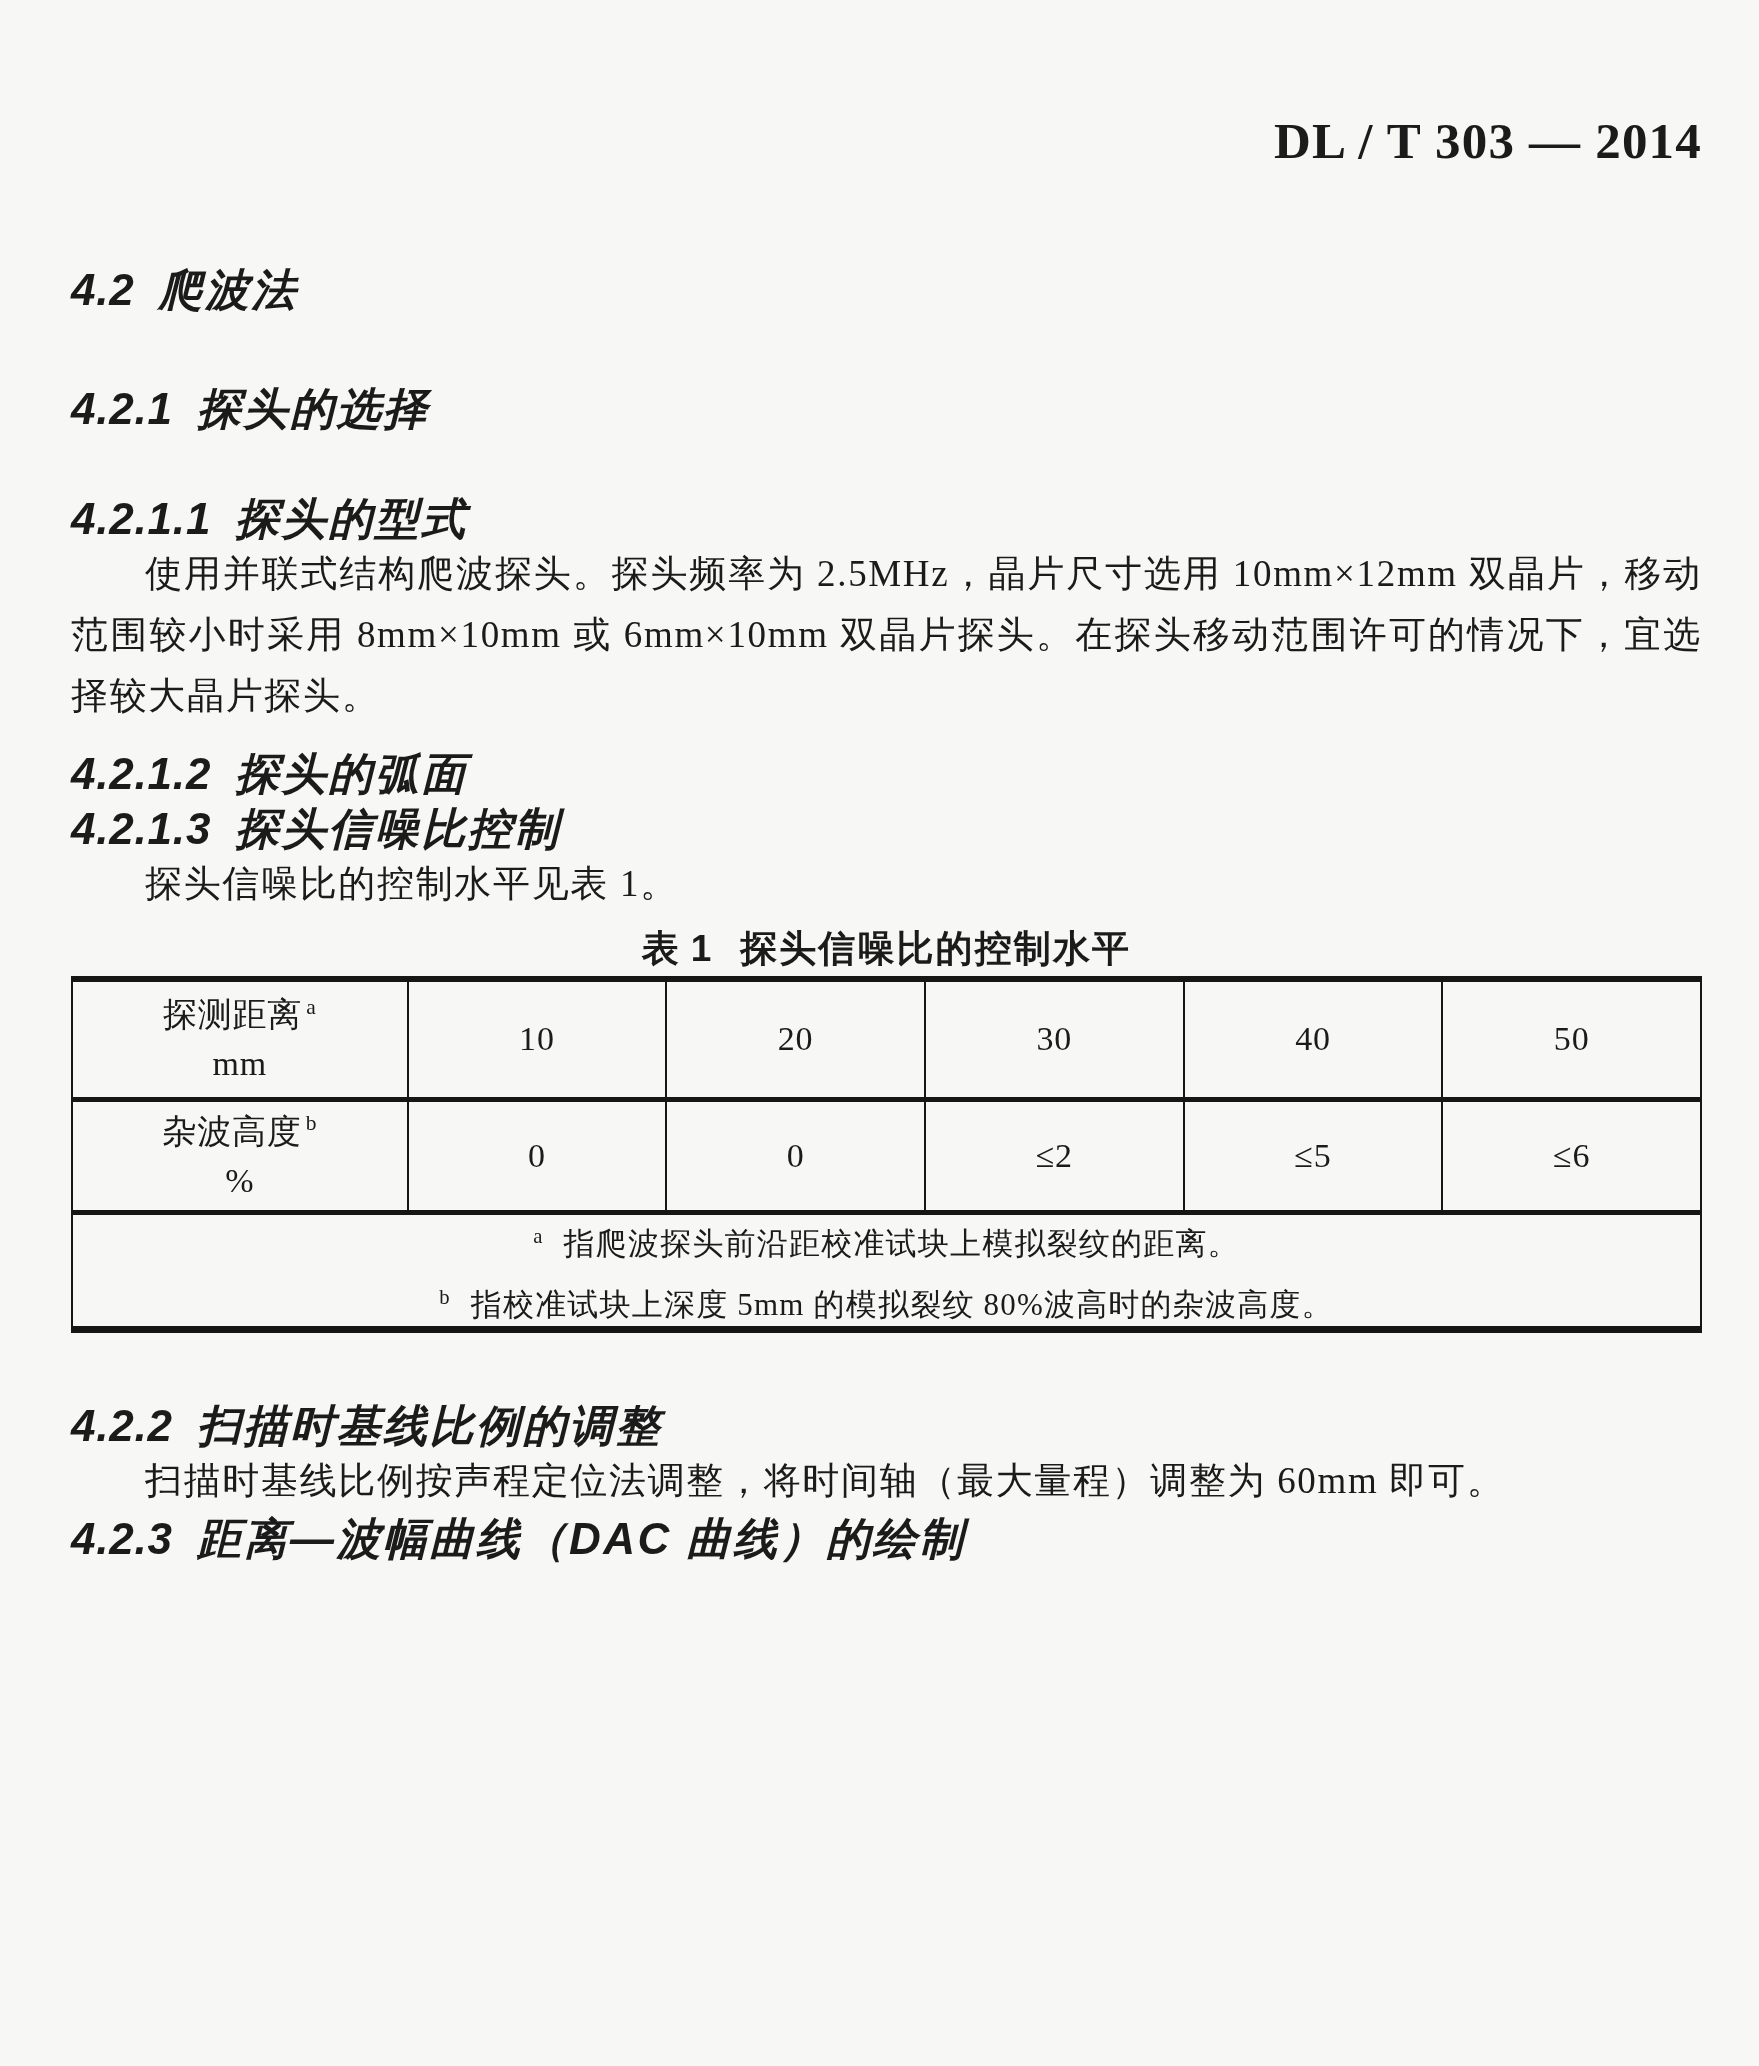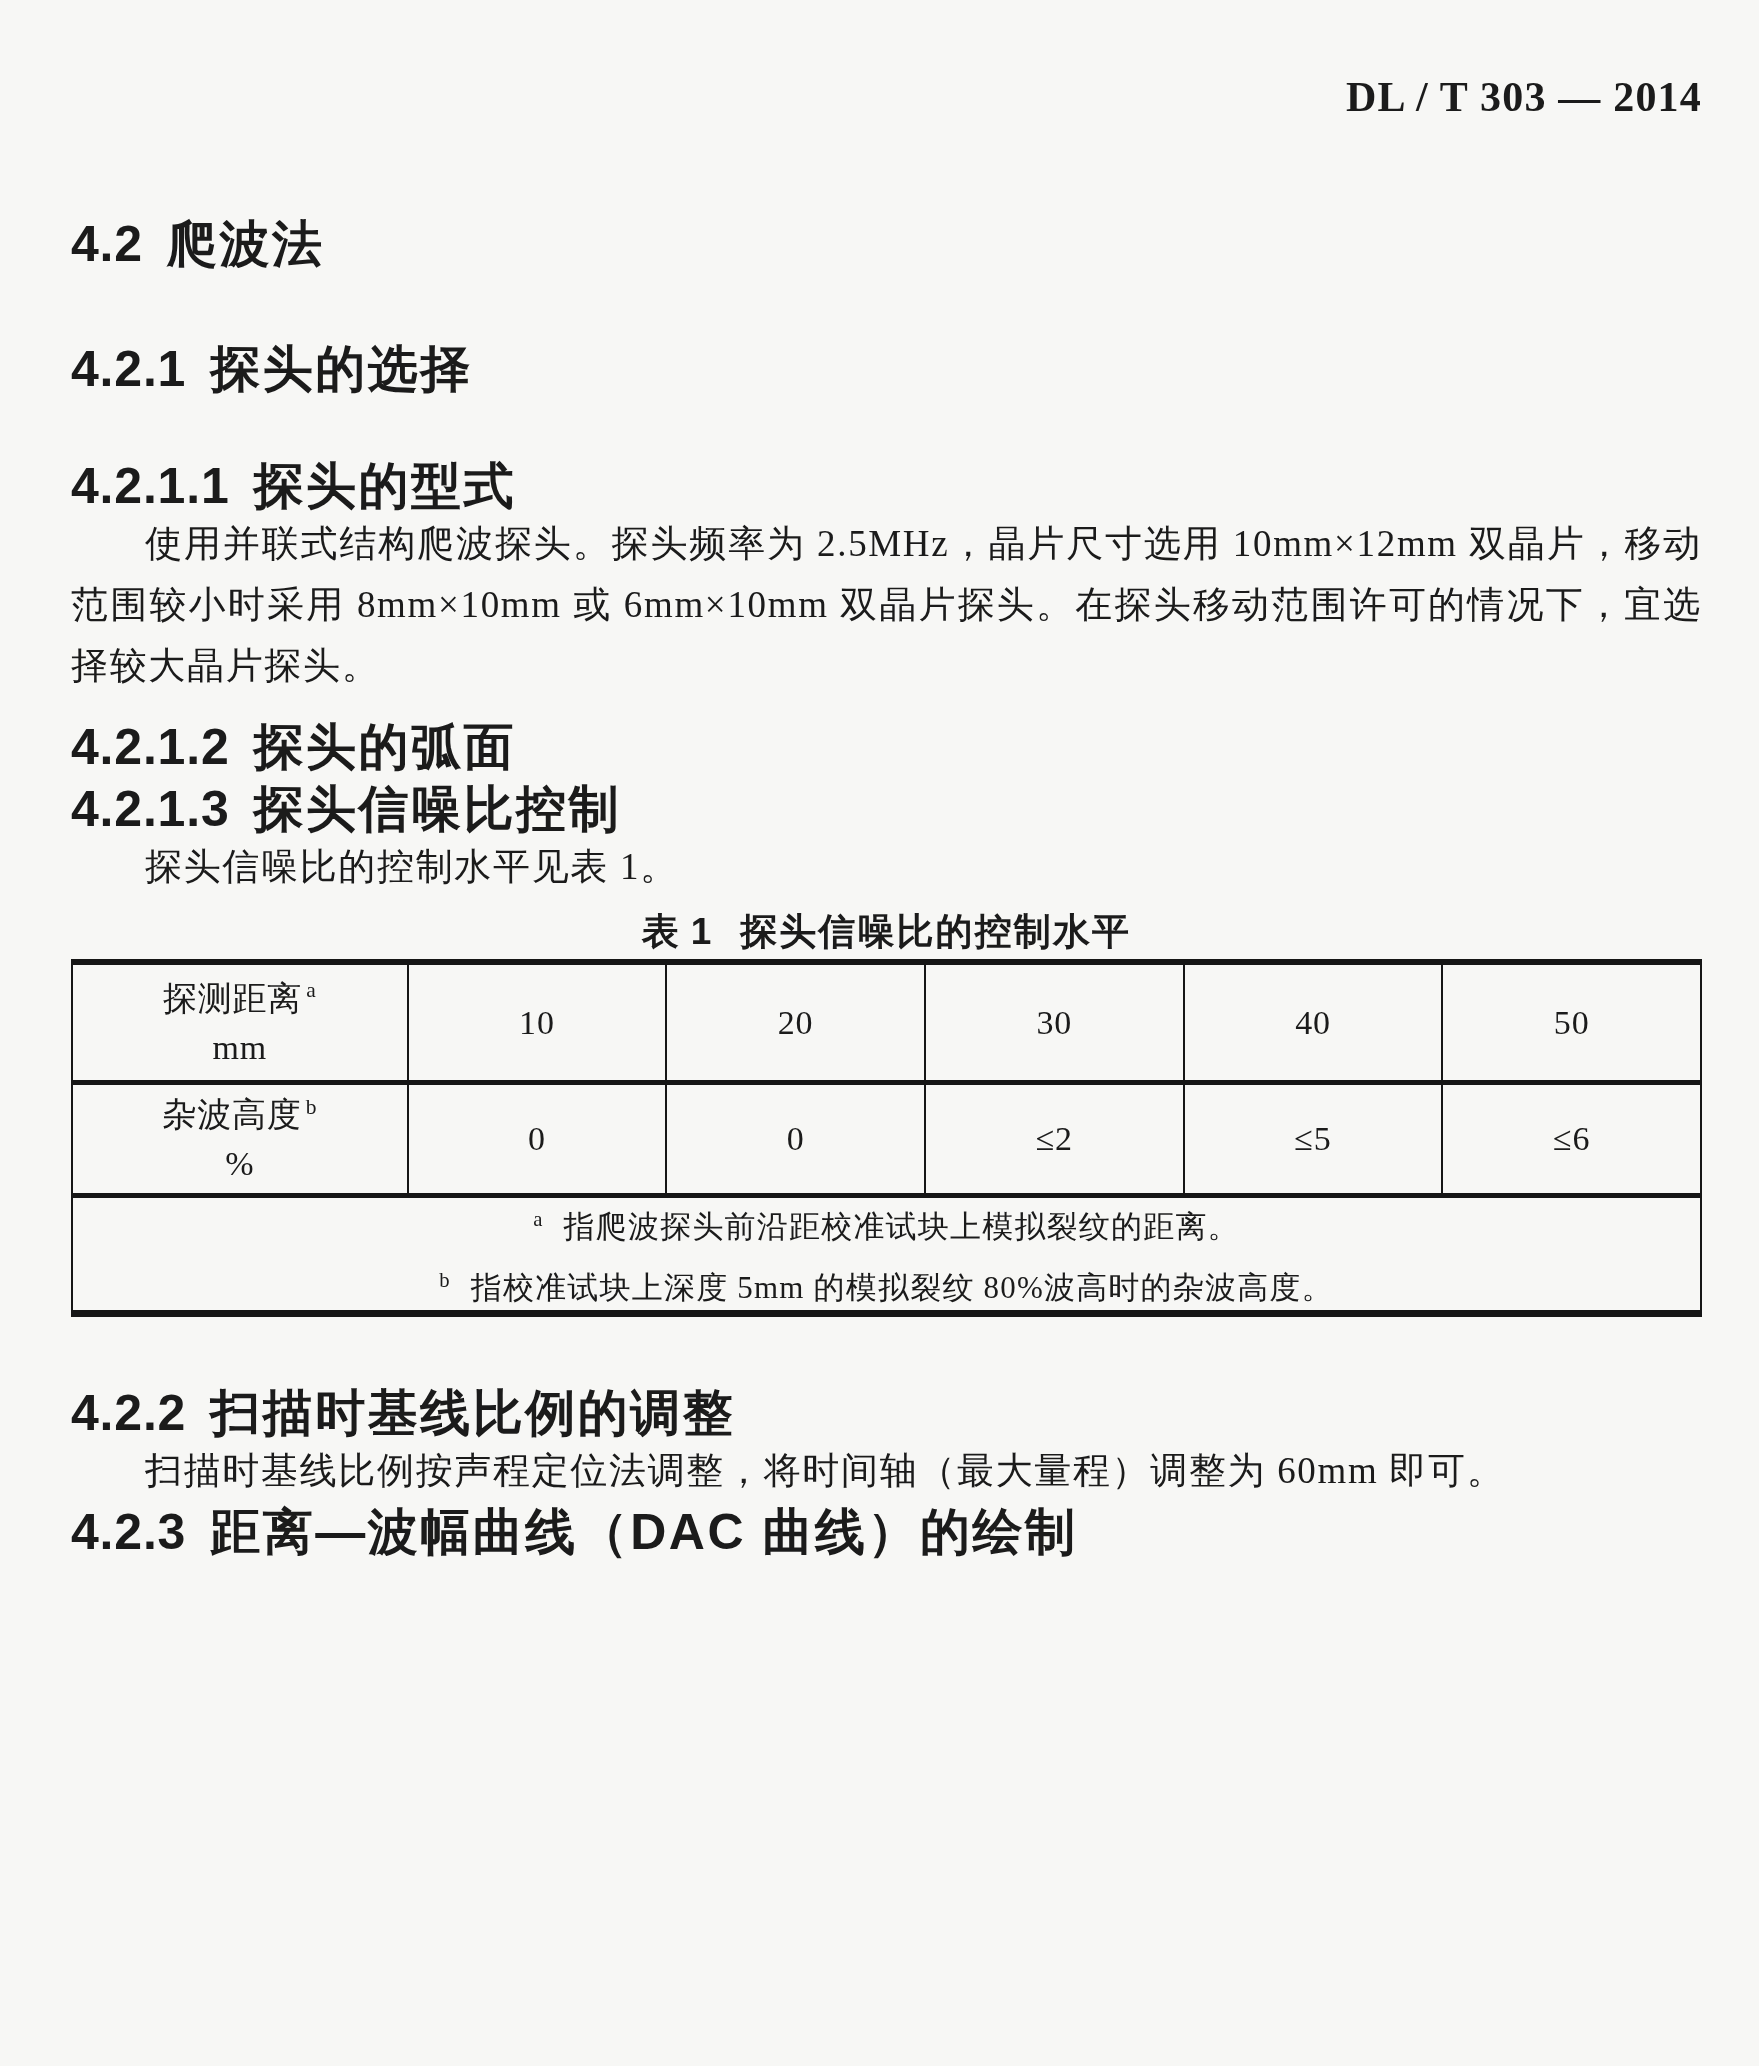--- a/index.html
+++ b/index.html
@@ -11,35 +11,36 @@
     margin: 0 auto;
     background: #f7f7f5;
     color: #1b1b1b;
     overflow: hidden;
     font-family: "Liberation Serif", "DejaVu Serif", serif;
   }
   .content {
     padding: 0 58px 0 71px;
   }
   .doc-code {
-    margin-top: 76px;
+    margin-top: 116px;
     text-align: right;
     font-family: "Liberation Serif", "DejaVu Serif", serif;
     font-weight: bold;
-    font-size: 42px;
+    font-size: 51px;
     line-height: 1.0;
     letter-spacing: 1.2px;
   }
   .heading {
     font-family: "Liberation Sans", "DejaVu Sans", sans-serif;
     font-weight: bold;
-    font-size: 50px;
+    font-size: 44px;
     line-height: 1.08;
     letter-spacing: 2.5px;
     white-space: nowrap;
+    font-style: italic;
   }
   .heading .h-num { margin-right: 24px; letter-spacing: 0.8px; }
   .h-42    { margin-top: 99px; }
   .h-421   { margin-top: 71px; }
   .h-4211  { margin-top: 63px; }
   .h-4212  { margin-top: 24px; }
   .h-4213  { margin-top: 8.3px; }
   .h-422   { margin-top: 69px; }
   .h-423   { margin-top: 4px; }
   .h-424   { margin-top: 5px; }

